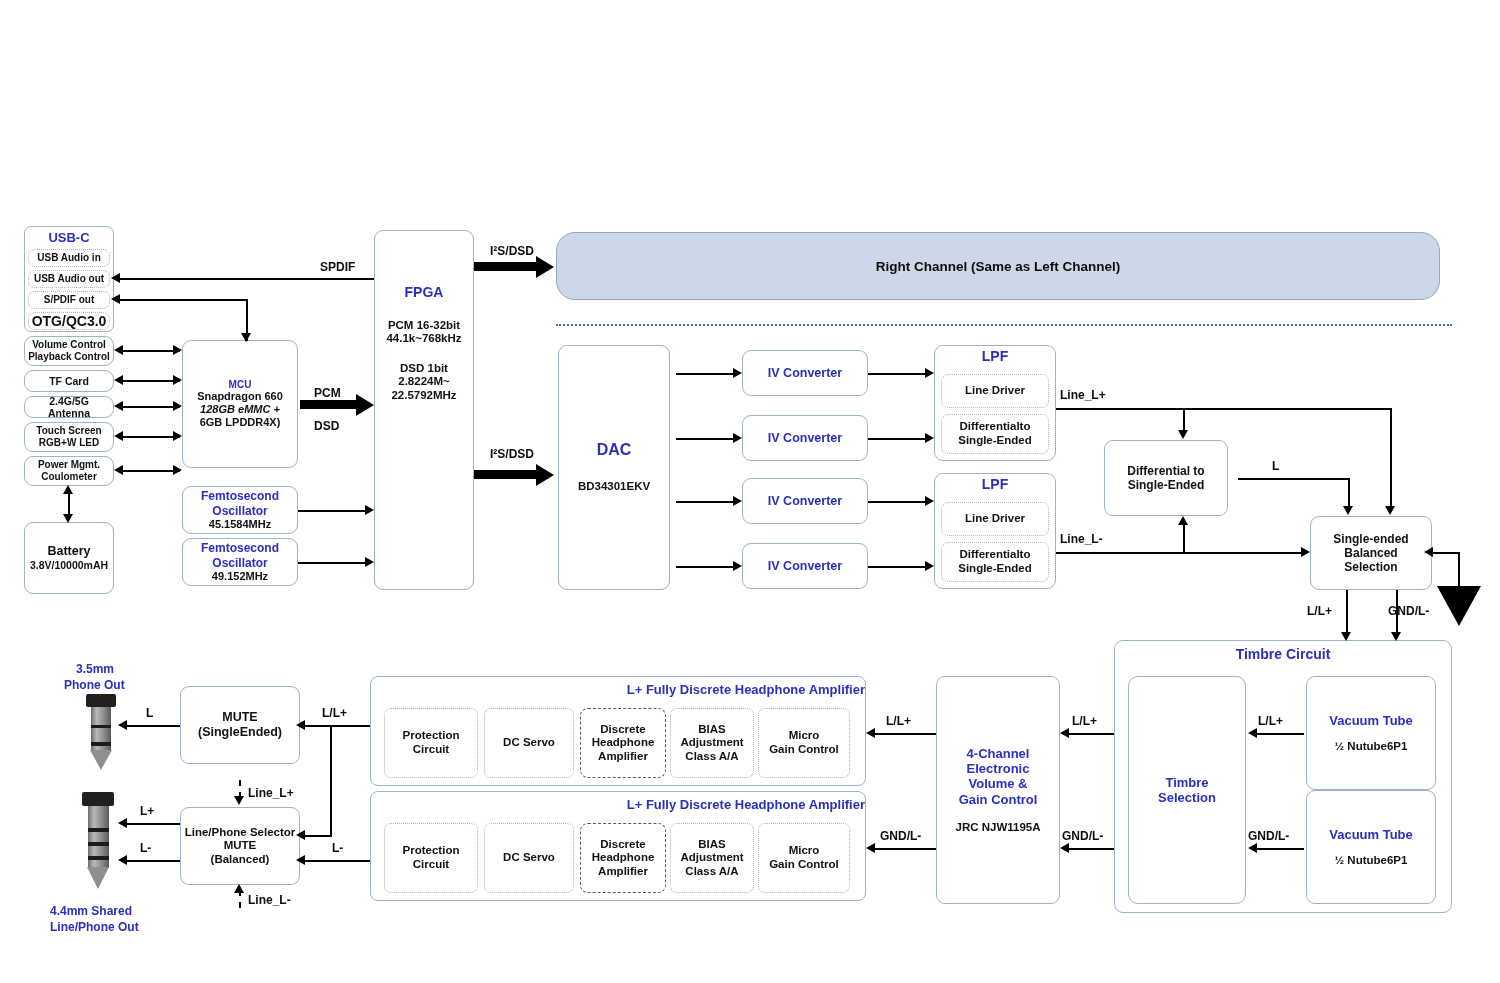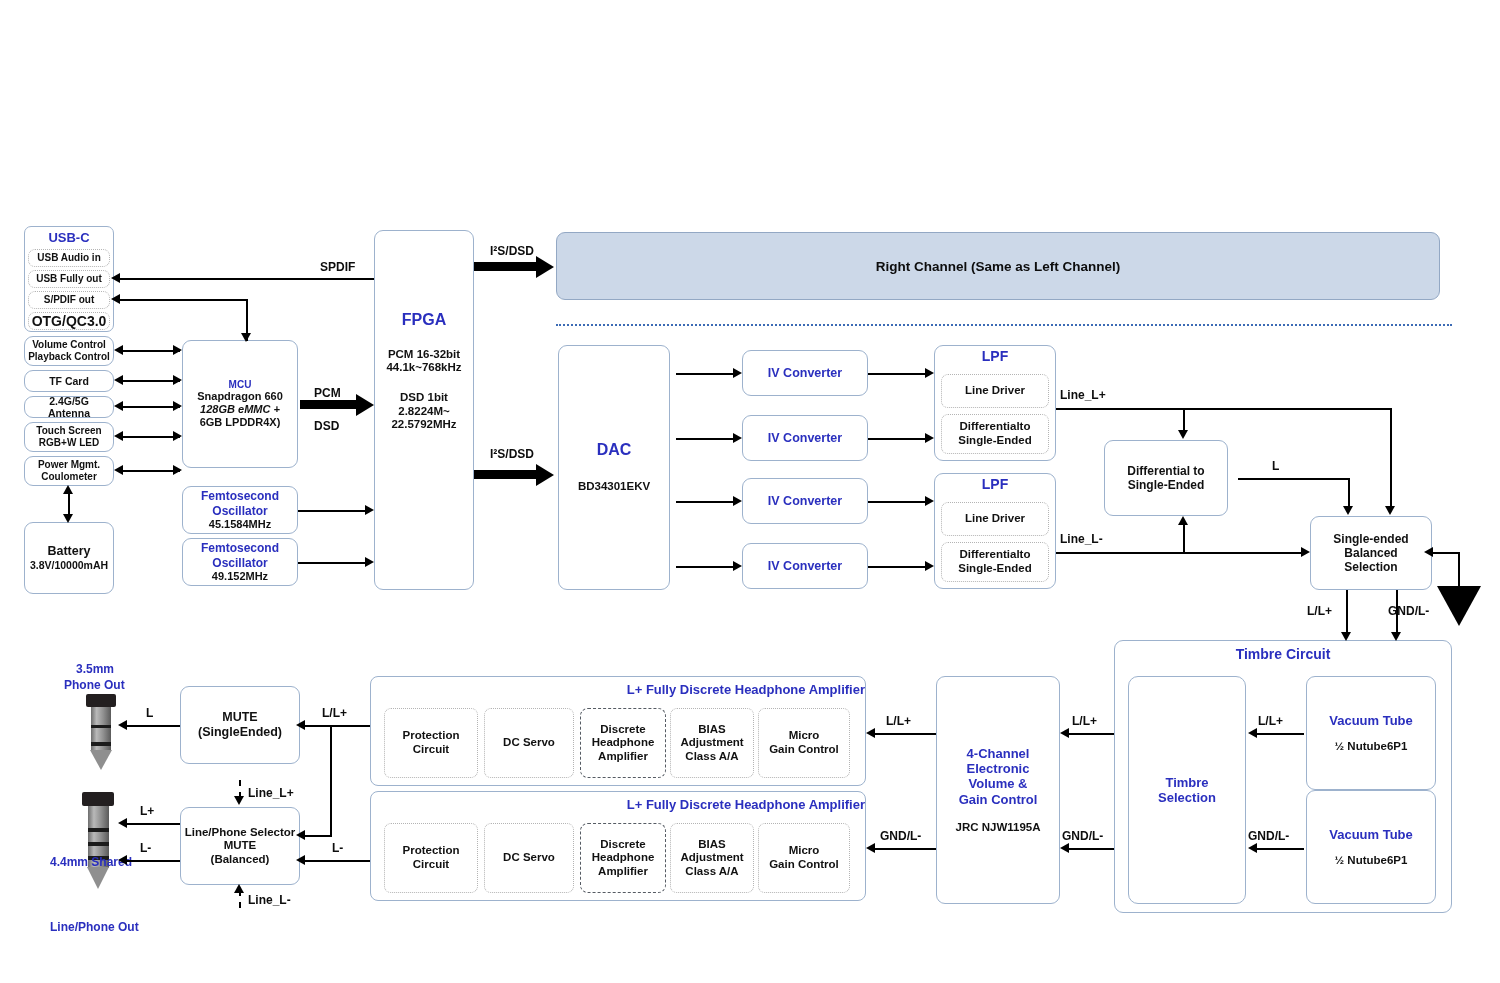--- a/index.html
+++ b/index.html
@@ -117,34 +117,34 @@
   .amp-title{
     position:absolute;left:0;right:0;top:5px;text-align:right;
     color:#2a2fbe;font-weight:bold;font-size:13px;
   }
 </style>
 </head>
 <body>
 
 <div id="stage">
 
-  <div class="rc-band" style="left:556px;top:232px;width:884px;height:68px;">
+  <div class="rc-band" style="left:556px;top:232px;width:884px;height:68px;border-radius:19px;">
     <span>Right Channel (Same as Left Channel)</span>
   </div>
 
   <div class="dotline" style="left:556px;top:324px;width:896px;"></div>
 
   <div class="blk dotted" style="left:24px;top:226px;width:90px;height:106px;justify-content:flex-start;padding-top:2px;border-color:#9db2cd;border-style:solid;border-width:1.5px;">
     <div class="ttl" style="font-size:13px;margin:1px 0 2px;">USB-C</div>
   </div>
   <div class="blk dotted" style="left:28px;top:249px;width:82px;height:18px;font-size:10px;justify-content:flex-end;">
     <span>USB  Audio in</span>
   </div>
   <div class="blk dotted" style="left:28px;top:270px;width:82px;height:18px;font-size:10px;">
-    <span>USB  Fully out</span>
+    <span>USB  Audio out</span>
   </div>
   <div class="blk dotted" style="left:28px;top:291px;width:82px;height:18px;font-size:10px;">
     <span>S/PDIF out</span>
   </div>
   <div class="blk dotted" style="left:28px;top:312px;width:82px;height:18px;font-size:14px;">
     <span>OTG/QC3.0</span>
   </div>
 
   <div class="blk" style="left:24px;top:336px;width:90px;height:30px;font-size:10px;">
     <span>Volume Control</span>
@@ -182,21 +182,21 @@
     <div class="ttl" style="font-size:12px;">Oscillator</div>
     <div style="font-size:11px;">45.1584MHz</div>
   </div>
   <div class="blk" style="left:182px;top:538px;width:116px;height:48px;">
     <div class="ttl" style="font-size:12px;">Femtosecond</div>
     <div class="ttl" style="font-size:12px;">Oscillator</div>
     <div style="font-size:11px;">49.152MHz</div>
   </div>
 
   <div class="blk" style="left:374px;top:230px;width:100px;height:360px;justify-content:flex-start;padding-top:0;">
-    <div class="ttl" style="font-size:16px;margin-top:80px;text-align:right;">FPGA</div>
+    <div class="ttl" style="font-size:14px;margin-top:53px;text-align:right;">FPGA</div>
     <div style="font-size:11.5px;margin-top:18px;">PCM 16-32bit</div>
     <div style="font-size:11.5px;">44.1k~768kHz</div>
     <div style="font-size:11.5px;margin-top:16px;">DSD 1bit</div>
     <div style="font-size:11.5px;">2.8224M~</div>
     <div style="font-size:11.5px;">22.5792MHz</div>
   </div>
 
   <div class="blk" style="left:558px;top:345px;width:112px;height:245px;">
     <div class="ttl" style="font-size:16px;">DAC</div>
     <div style="font-size:11.5px;margin-top:20px;">BD34301EKV</div>
@@ -347,21 +347,21 @@
   <div class="plug" style="left:78px;top:792px;width:44px;height:104px;">
     <div class="cap" style="left:4px;top:0;width:32px;height:14px;"></div>
     <div class="shaft" style="left:10px;top:14px;width:21px;height:62px;"></div>
     <div class="ring" style="left:10px;top:36px;width:21px;height:4px;"></div>
     <div class="ring" style="left:10px;top:50px;width:21px;height:4px;"></div>
     <div class="ring" style="left:10px;top:64px;width:21px;height:4px;"></div>
     <div class="tipwrap" style="left:9px;top:75px;">
       <div class="tip" style="border-left-width:11px;border-right-width:11px;border-top-width:22px;"></div>
     </div>
   </div>
-  <div class="lbl blue" style="left:50px;top:855px;font-size:12px;">4.4mm Shared</div>
+  <div class="lbl blue" style="left:50px;top:904px;font-size:12px;">4.4mm Shared</div>
   <div class="lbl blue" style="left:50px;top:920px;font-size:12px;">Line/Phone Out</div>
 
   <div class="h-line" style="left:120px;top:278px;width:254px;"></div>
   <div class="arw l" style="left:111px;top:273px;"></div>
   <div class="lbl" style="left:320px;top:260px;">SPDIF</div>
 
   <div class="v-line" style="left:246px;top:299px;height:42px;"></div>
   <div class="h-line" style="left:120px;top:299px;width:128px;"></div>
   <div class="arw l" style="left:111px;top:294px;"></div>
   <div class="arw d" style="left:241px;top:333px;"></div>

